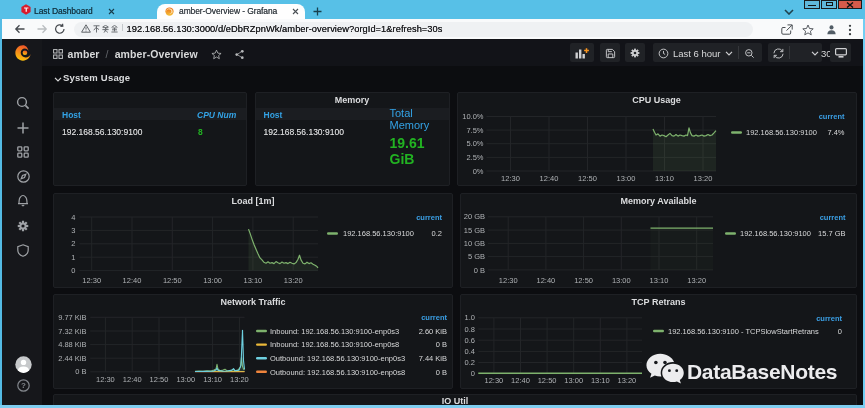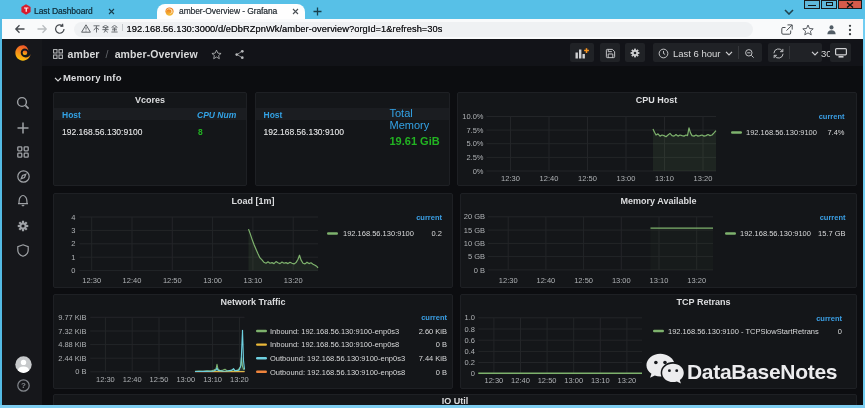--- a/index.html
+++ b/index.html
@@ -249,42 +249,42 @@
     </svg>
     <div class="navbtn" style="left:828px;width:21px;"></div>
     <svg class="abs" style="left:832.5px;top:9px" width="12" height="10" viewBox="0 0 12 10">
       <rect x="0.6" y="0.6" width="10.8" height="6.2" rx="1" fill="none" stroke="#cfd0d2" stroke-width="1.2"></rect>
       <rect x="3.5" y="8" width="5" height="1.6" fill="#cfd0d2"></rect>
     </svg>
 
     <svg class="abs" style="left:52px;top:38px" width="8" height="5" viewBox="0 0 8 5">
       <path d="M1 0.8 L4 3.8 L7 0.8" fill="none" stroke="#d8d9da" stroke-width="1.2"></path>
     </svg>
-    <div class="abs" style="left:61px;top:32.5px;font-size:9.5px;font-weight:bold;color:#dcdddf;letter-spacing:0.2px;">Memory Info</div>
+    <div class="abs" style="left:61px;top:32.5px;font-size:9.5px;font-weight:bold;color:#dcdddf;letter-spacing:0.2px;">System Usage</div>
     <div id="panels">
       <div class="panel" style="left:51px;top:53px;width:194px;height:94px;"></div>
       <div class="abs" style="left:51px;top:53px;width:194px;height:94px;">
-        <div class="ptitle">Vcores</div>
         <div style="position:absolute;left:1px;top:16px;width:192px;height:12px;background:#1b1d21;"></div>
         <div style="position:absolute;left:9px;top:18px;font-size:8.5px;font-weight:bold;color:#33a2e5;">Host</div>
         <div style="position:absolute;left:144px;top:18px;font-size:8.5px;font-weight:bold;color:#33a2e5;font-style:italic;">CPU Num</div>
         <div style="position:absolute;left:9px;top:35px;font-size:8.5px;color:#d8d9da;text-shadow:0 0 0.4px rgba(216,217,218,0.65);">192.168.56.130:9100</div>
         <div style="position:absolute;left:145px;top:35px;font-size:8.5px;font-weight:bold;color:#22b322;">8</div>
       </div>
       <div class="panel" style="left:252.5px;top:53px;width:195px;height:94px;"></div>
       <div class="abs" style="left:252.5px;top:53px;width:195px;height:94px;">
+        <div class="ptitle">Memory</div>
         <div style="position:absolute;left:1px;top:16px;width:193px;height:12px;background:#1b1d21;"></div>
         <div style="position:absolute;left:9px;top:18px;font-size:8.5px;font-weight:bold;color:#33a2e5;">Host</div>
         <div style="position:absolute;left:135px;top:15px;font-size:11px;font-weight:normal;color:#33a2e5;">Total Memory</div>
         <div style="position:absolute;left:9px;top:35px;font-size:8.5px;color:#d8d9da;text-shadow:0 0 0.4px rgba(216,217,218,0.65);">192.168.56.130:9100</div>
-        <div style="position:absolute;left:135px;top:43px;font-size:11px;font-weight:bold;color:#22b322;">19.61 GiB</div>
+        <div style="position:absolute;left:135px;top:43px;font-size:14px;font-weight:bold;color:#22b322;">19.61 GiB</div>
       </div>
       <div class="panel" style="left:454.5px;top:53px;width:400px;height:94px;"></div>
       <div class="abs" style="left:454.5px;top:53px;width:400px;height:94px;">
-        <div class="ptitle">CPU Host</div>
+        <div class="ptitle">CPU Usage</div>
         <svg width="400" height="94" viewBox="0 0 400 94" style="position:absolute;left:0;top:0">
           <g transform="translate(2,0)">
             <line x1="27.5" y1="24.5" x2="257" y2="24.5" stroke="#232528" stroke-width="1"></line>
             <line x1="27.5" y1="38.1" x2="257" y2="38.1" stroke="#232528" stroke-width="1"></line>
             <line x1="27.5" y1="51.7" x2="257" y2="51.7" stroke="#232528" stroke-width="1"></line>
             <line x1="27.5" y1="65.4" x2="257" y2="65.4" stroke="#232528" stroke-width="1"></line>
             <line x1="27.5" y1="79.0" x2="257" y2="79.0" stroke="#232528" stroke-width="1"></line>
             <line x1="51.5" y1="24.5" x2="51.5" y2="79.0" stroke="#232528" stroke-width="1"></line>
             <line x1="90.0" y1="24.5" x2="90.0" y2="79.0" stroke="#232528" stroke-width="1"></line>
             <line x1="128.5" y1="24.5" x2="128.5" y2="79.0" stroke="#232528" stroke-width="1"></line>
@@ -426,21 +426,21 @@
             <rect x="201" y="63.0" width="11" height="2.4" rx="1.2" fill="#6ED0E0"></rect>
             <text x="215" y="66.9" font-size="7.5" fill="#d8d9da">Outbound: 192.168.56.130:9100-enp0s3</text>
             <text x="392" y="66.9" font-size="7.5" fill="#d8d9da" text-anchor="end">7.44 KiB</text>
             <rect x="201" y="76.6" width="11" height="2.4" rx="1.2" fill="#EF843C"></rect>
             <text x="215" y="80.5" font-size="7.5" fill="#d8d9da">Outbound: 192.168.56.130:9100-enp0s8</text>
             <text x="392" y="80.5" font-size="7.5" fill="#d8d9da" text-anchor="end">0 B</text>
           </g>
         </svg>
       </div>
       <div class="panel" style="left:458px;top:255px;width:397px;height:95px;"></div>
-      <div class="abs" style="left:458px;top:255px;width:397px;height:95px;padding-left:45px;">
+      <div class="abs" style="left:458px;top:255px;width:397px;height:95px;">
         <div class="ptitle">TCP Retrans</div>
         <svg width="397" height="95" viewBox="0 0 397 95" style="position:absolute;left:0;top:0">
           <g transform="translate(2,0)">
             <line x1="16.3" y1="23.8" x2="180" y2="23.8" stroke="#232528" stroke-width="1"></line>
             <line x1="16.3" y1="35.0" x2="180" y2="35.0" stroke="#232528" stroke-width="1"></line>
             <line x1="16.3" y1="46.2" x2="180" y2="46.2" stroke="#232528" stroke-width="1"></line>
             <line x1="16.3" y1="57.4" x2="180" y2="57.4" stroke="#232528" stroke-width="1"></line>
             <line x1="16.3" y1="68.5" x2="180" y2="68.5" stroke="#232528" stroke-width="1"></line>
             <line x1="16.3" y1="79.7" x2="180" y2="79.7" stroke="#232528" stroke-width="1"></line>
             <line x1="31.9" y1="23.8" x2="31.9" y2="79.7" stroke="#232528" stroke-width="1"></line>

